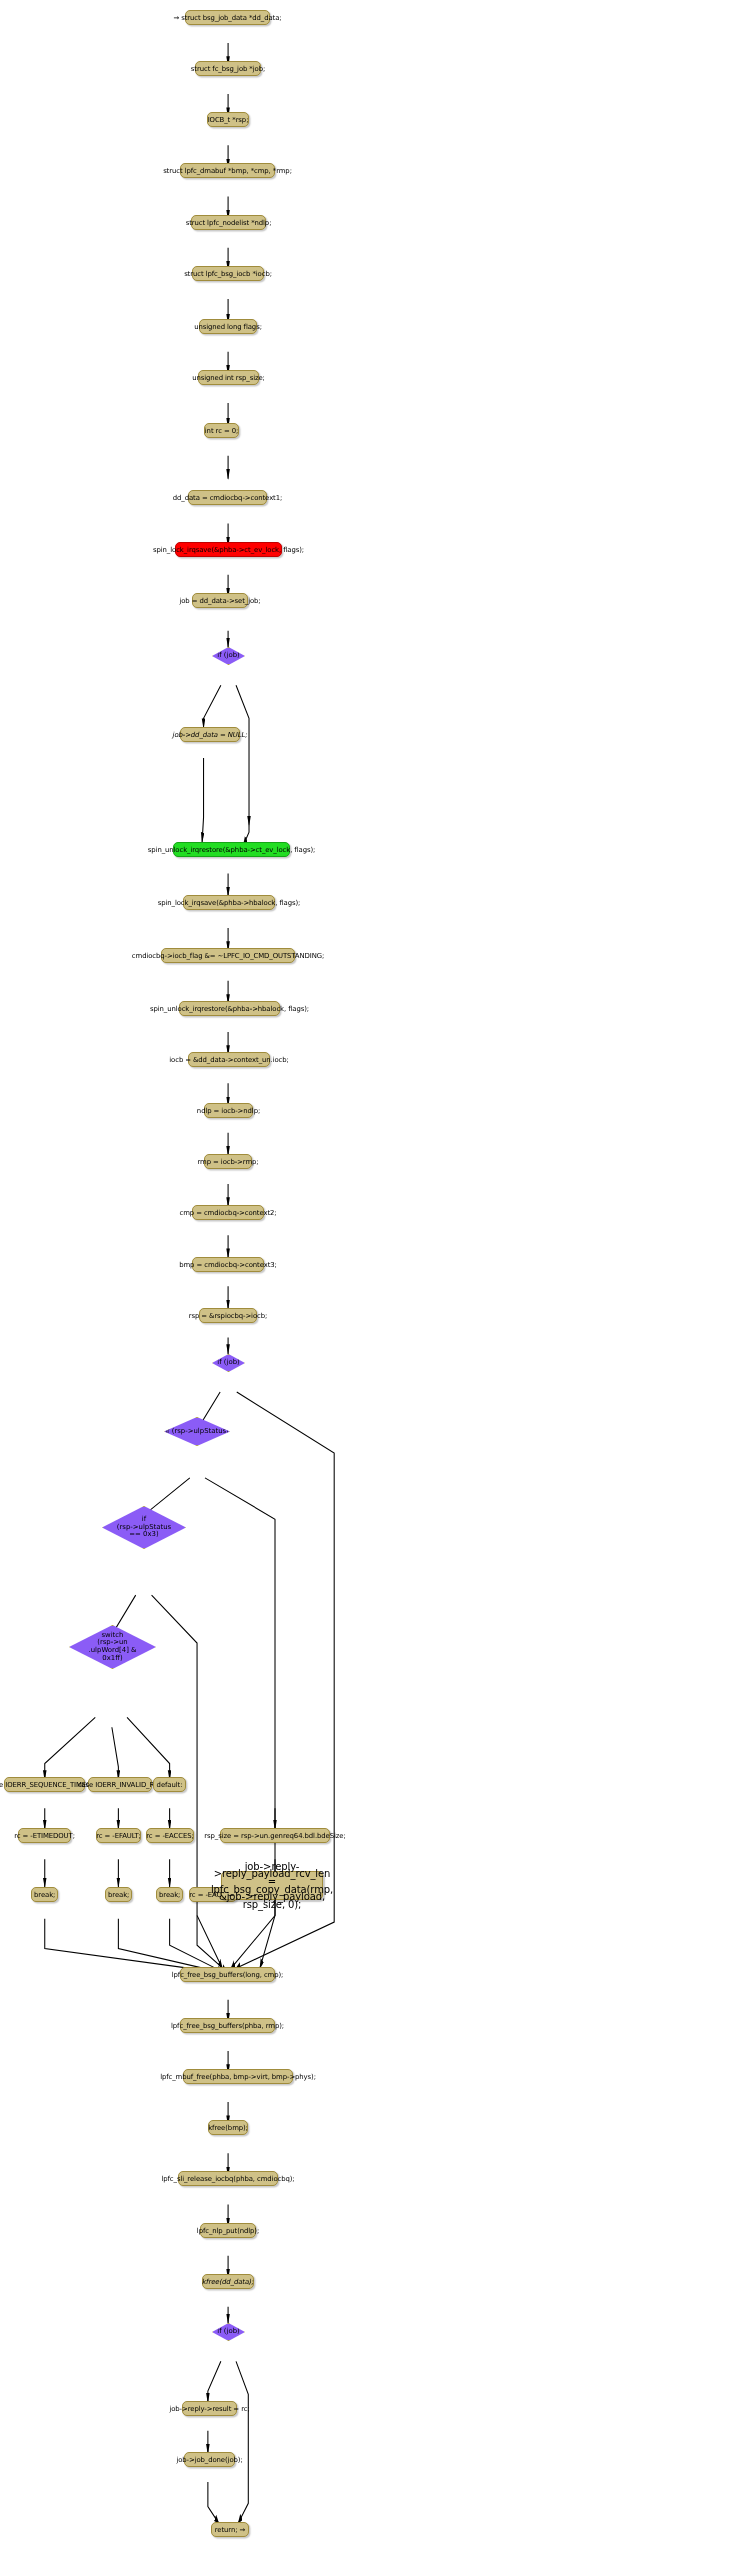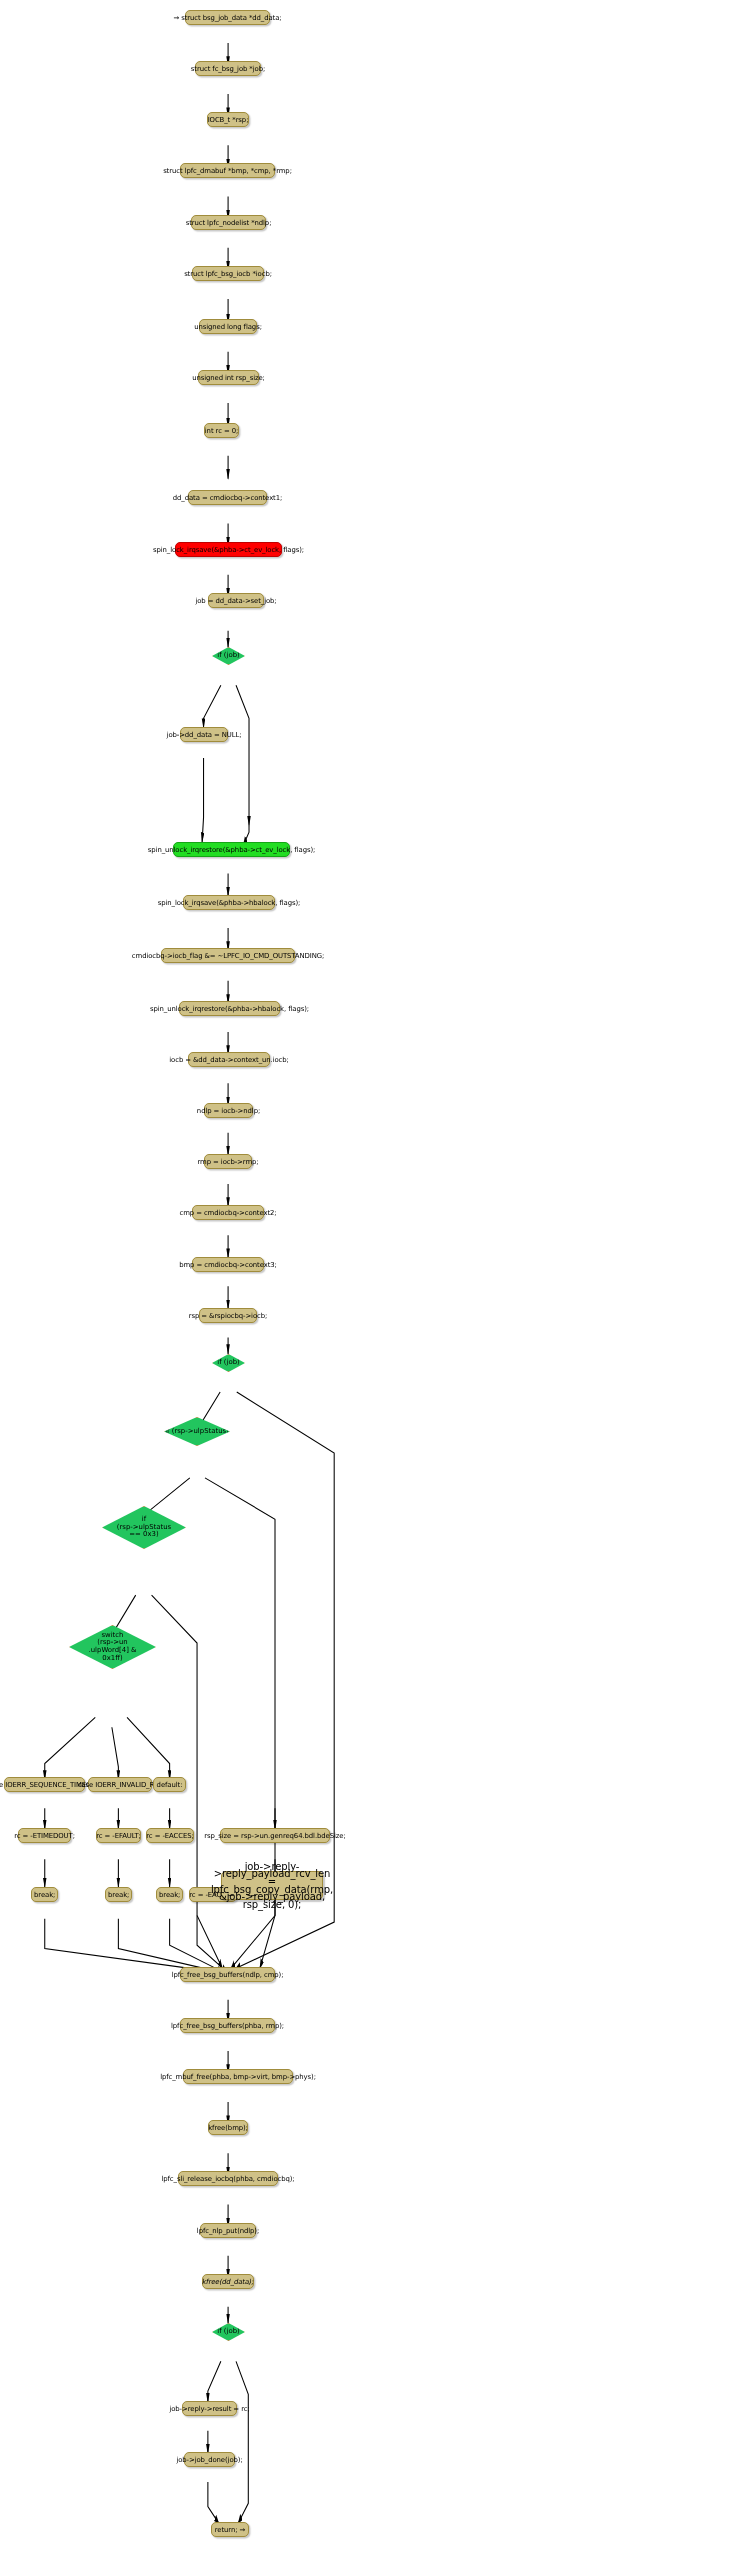--- a/index.html
+++ b/index.html
@@ -31,21 +31,21 @@
     position:absolute;
     box-sizing:border-box;
     color:#000;
     font-size:6.9px;
     line-height:7.6px;
     text-align:center;
     display:flex;
     align-items:center;
     justify-content:center;
     white-space:pre-line;
-    background:#22c55e;
+    background:#8b5cf6;
     border:0.7px solid #A08C3C;
     clip-path:polygon(50% 0%,100% 50%,50% 100%,0% 50%);
     filter:drop-shadow(1.4px 1.4px 1.1px rgba(0,0,0,0.22));
   }
 </style>
 </head>
 <body>
 
 <div id="canvas">
 
@@ -121,25 +121,25 @@
   <div class="node" style="left: 195px; top: 61px; width: 66px; height: 15px; font-size: 6.9px;">struct fc_bsg_job *job;</div>
   <div class="node" style="left: 207px; top: 112px; width: 42px; height: 15px; font-size: 6.9px;">IOCB_t *rsp;</div>
   <div class="node" style="left: 180px; top: 163px; width: 95px; height: 15px; font-size: 6.9px;">struct lpfc_dmabuf *bmp, *cmp, *rmp;</div>
   <div class="node" style="left: 191px; top: 215px; width: 75px; height: 15px; font-size: 6.9px;">struct lpfc_nodelist *ndlp;</div>
   <div class="node" style="left: 192px; top: 266px; width: 72px; height: 15px; font-size: 6.9px;">struct lpfc_bsg_iocb *iocb;</div>
   <div class="node" style="left: 199px; top: 319px; width: 58px; height: 15px; font-size: 6.9px;">unsigned long flags;</div>
   <div class="node" style="left: 198px; top: 370px; width: 61px; height: 15px; font-size: 6.9px;">unsigned int rsp_size;</div>
   <div class="node" style="left: 204px; top: 423px; width: 35px; height: 15px; font-size: 6.9px;">int rc = 0;</div>
   <div class="node" style="left: 188px; top: 490px; width: 79px; height: 15px; font-size: 6.9px;">dd_data = cmdiocbq-&gt;context1;</div>
   <div class="node red" style="left: 175px; top: 542px; width: 107px; height: 15px; font-size: 6.9px;">spin_lock_irqsave(&amp;phba-&gt;ct_ev_lock, flags);</div>
-  <div class="node" style="left: 208px; top: 593px; width: 56px; height: 15px; font-size: 6.9px;">job = dd_data-&gt;set_job;</div>
+  <div class="node" style="left: 192px; top: 593px; width: 56px; height: 15px; font-size: 6.9px;">job = dd_data-&gt;set_job;</div>
 
   <div class="diamond" style="left: 212px; top: 647px; width: 33px; height: 18px; font-size: 6.9px;">if (job)</div>
 
-  <div class="node" style="left: 180px; top: 727px; width: 48px; height: 15px; font-size: 6.9px;">job-&gt;dd_data = NULL;</div>
+  <div class="node" style="left: 180px; top: 727px; width: 60px; height: 15px; font-size: 6.9px; font-style: italic;">job-&gt;dd_data = NULL;</div>
   <div class="node green" style="left: 173px; top: 842px; width: 117px; height: 15px; font-size: 6.9px;">spin_unlock_irqrestore(&amp;phba-&gt;ct_ev_lock, flags);</div>
   <div class="node" style="left: 183px; top: 895px; width: 92px; height: 15px; font-size: 6.9px;">spin_lock_irqsave(&amp;phba-&gt;hbalock, flags);</div>
   <div class="node" style="left: 161px; top: 948px; width: 134px; height: 15px; font-size: 6.9px;">cmdiocbq-&gt;iocb_flag &amp;= ~LPFC_IO_CMD_OUTSTANDING;</div>
   <div class="node" style="left: 179px; top: 1001px; width: 101px; height: 15px; font-size: 6.9px;">spin_unlock_irqrestore(&amp;phba-&gt;hbalock, flags);</div>
   <div class="node" style="left: 188px; top: 1052px; width: 82px; height: 15px; font-size: 6.9px;">iocb = &amp;dd_data-&gt;context_un.iocb;</div>
   <div class="node" style="left: 204px; top: 1103px; width: 49px; height: 15px; font-size: 6.9px;">ndlp = iocb-&gt;ndlp;</div>
   <div class="node" style="left: 204px; top: 1154px; width: 48px; height: 15px; font-size: 6.9px;">rmp = iocb-&gt;rmp;</div>
   <div class="node" style="left: 192px; top: 1205px; width: 72px; height: 15px; font-size: 6.9px;">cmp = cmdiocbq-&gt;context2;</div>
   <div class="node" style="left: 192px; top: 1257px; width: 72px; height: 15px; font-size: 6.9px;">bmp = cmdiocbq-&gt;context3;</div>
   <div class="node" style="left: 199px; top: 1308px; width: 58px; height: 15px; font-size: 6.9px;">rsp = &amp;rspiocbq-&gt;iocb;</div>
@@ -165,21 +165,21 @@
   <div class="node" style="left: 31px; top: 1887px; width: 27.4px; height: 15px; font-size: 6.9px;">break;</div>
   <div class="node" style="left: 105px; top: 1887px; width: 27.4px; height: 15px; font-size: 6.9px;">break;</div>
   <div class="node" style="left: 156px; top: 1887px; width: 27.4px; height: 15px; font-size: 6.9px;">break;</div>
   <div class="node" style="left: 189px; top: 1887px; width: 48px; height: 15px; font-size: 6.9px;">rc = -EACCES;</div>
 
   <div class="node" style="left: 220px; top: 1828px; width: 110px; height: 15px; font-size: 6.9px;">rsp_size = rsp-&gt;un.genreq64.bdl.bdeSize;</div>
   <div class="node multi" style="left: 221px; top: 1871px; width: 102px; height: 29px; font-size: 10px;">job-&gt;reply-&gt;reply_payload_rcv_len =
 lpfc_bsg_copy_data(rmp, &amp;job-&gt;reply_payload,
 rsp_size, 0);</div>
 
-  <div class="node" style="left: 180px; top: 1967px; width: 95px; height: 15px; font-size: 6.9px;">lpfc_free_bsg_buffers(ndlp, cmp);</div>
+  <div class="node" style="left: 180px; top: 1967px; width: 95px; height: 15px; font-size: 6.9px;">lpfc_free_bsg_buffers(long, cmp);</div>
   <div class="node" style="left: 180px; top: 2018px; width: 95px; height: 15px; font-size: 6.9px;">lpfc_free_bsg_buffers(phba, rmp);</div>
   <div class="node" style="left: 173px; top: 2069px; width: 110px; height: 15px; font-size: 6.9px; margin-left: 10px;">lpfc_mbuf_free(phba, bmp-&gt;virt, bmp-&gt;phys);</div>
   <div class="node" style="left: 208px; top: 2120px; width: 40px; height: 15px; font-size: 6.9px;">kfree(bmp);</div>
   <div class="node" style="left: 178px; top: 2171px; width: 100px; height: 15px; font-size: 6.9px;">lpfc_sli_release_iocbq(phba, cmdiocbq);</div>
   <div class="node" style="left: 200px; top: 2223px; width: 56px; height: 15px; font-size: 6.9px;">lpfc_nlp_put(ndlp);</div>
   <div class="node" style="left: 202px; top: 2274px; width: 52px; height: 15px; font-size: 6.9px; font-style: italic;">kfree(dd_data);</div>
 
   <div class="diamond" style="left: 212px; top: 2323px; width: 33px; height: 18px; font-size: 6.9px;">if (job)</div>
 
   <div class="node" style="left: 182px; top: 2401px; width: 55px; height: 15px; font-size: 6.9px;">job-&gt;reply-&gt;result = rc;</div>

